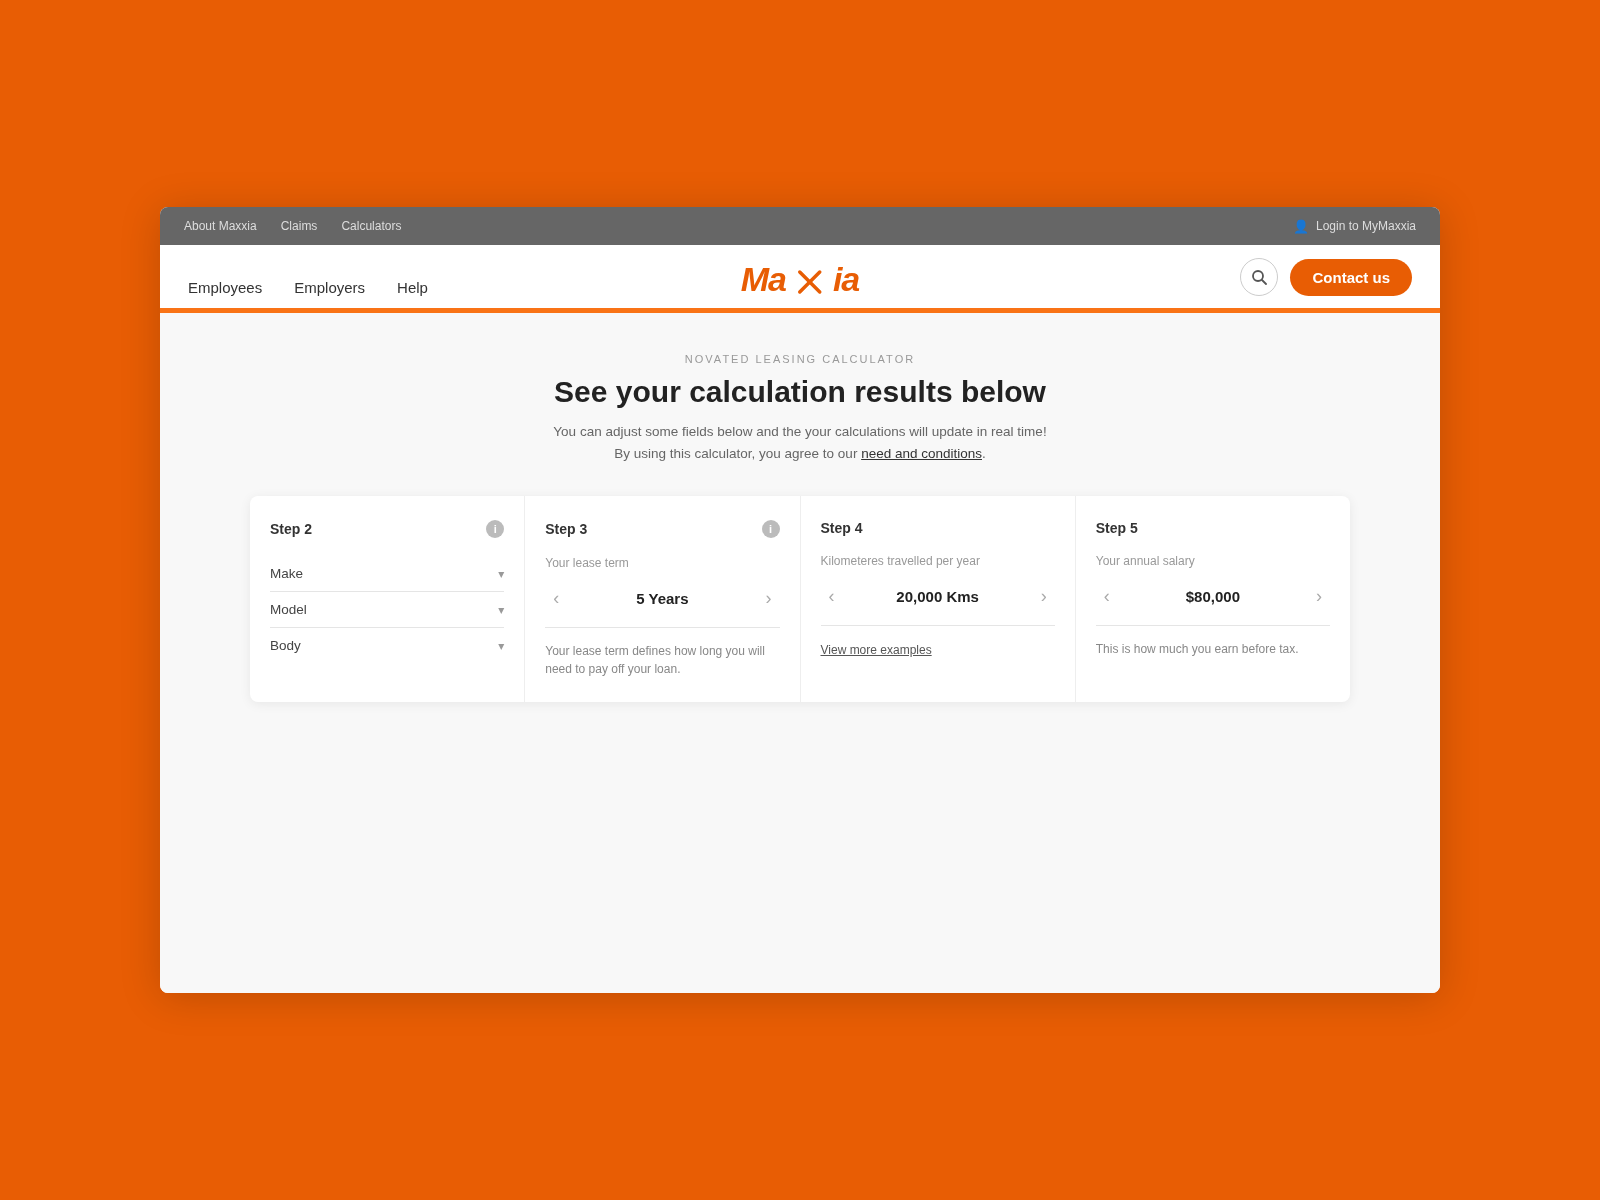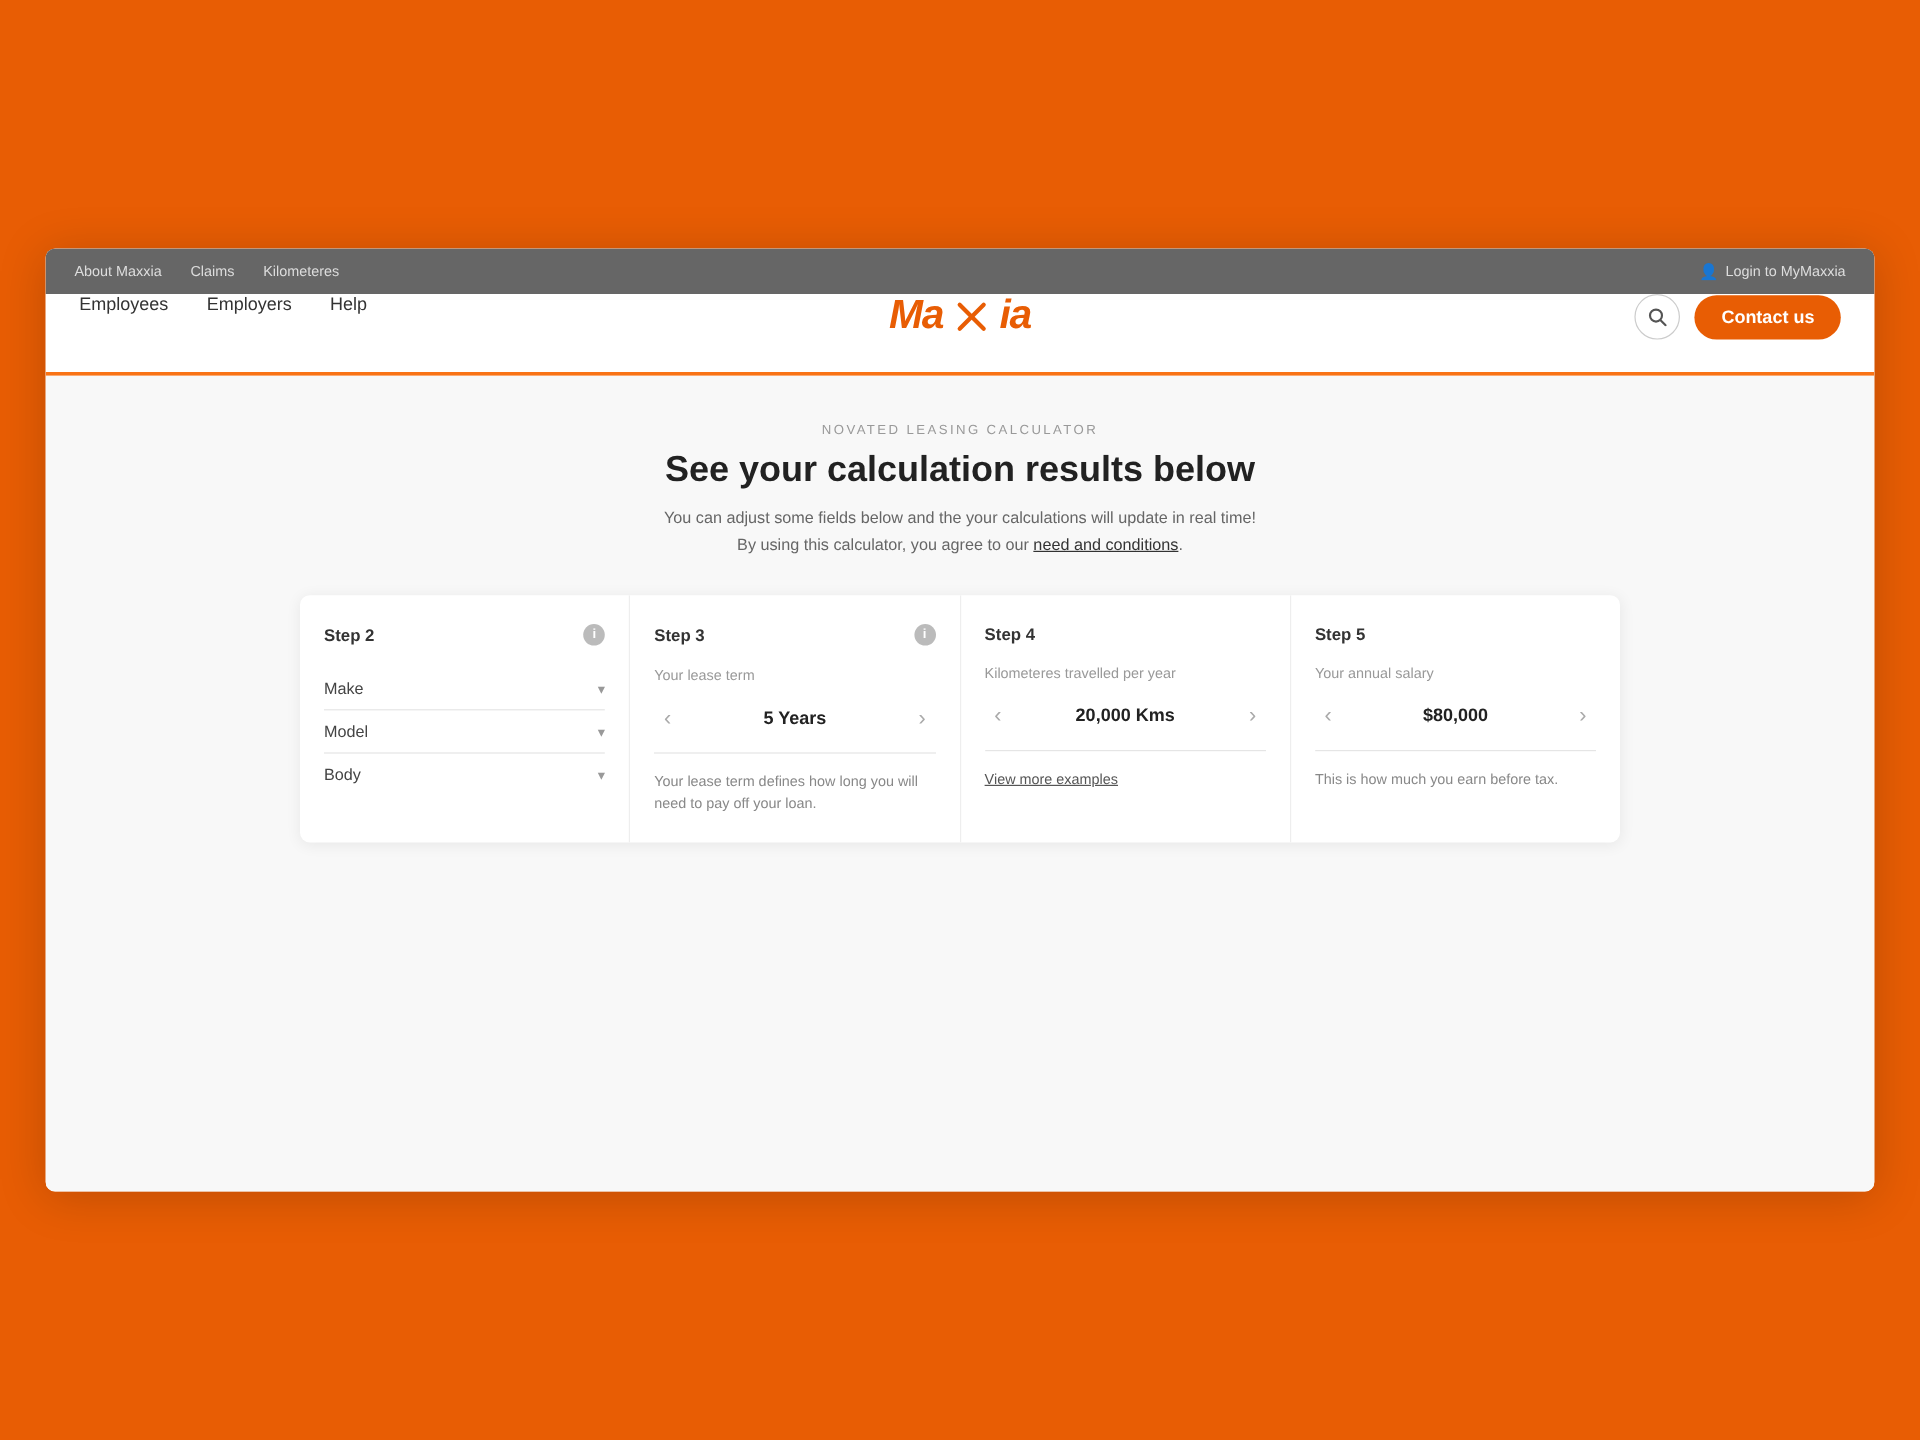--- a/index.html
+++ b/index.html
@@ -6,21 +6,21 @@
     body {
       background: linear-gradient(135deg, #e85d04 0%, #e85d04 100%);
       background-color: #e85d04;
       min-height: 1200px;
       font-family: -apple-system, BlinkMacSystemFont, 'Segoe UI', Arial, sans-serif;
       display: flex;
       align-items: center;
       justify-content: center;
     }
     .page-wrapper {
-      width: 1524px;
+      width: 1280px;
       background: #fff;
       border-radius: 8px;
       overflow: hidden;
       box-shadow: 0 4px 40px rgba(0,0,0,0.18);
       margin: 64px auto;
     }
     
     .top-bar {
       background: #666;
       display: flex;
@@ -46,24 +46,24 @@
       color: #ddd;
       font-size: 12px;
     }
     .top-bar-right .person-icon {
       font-size: 13px;
     }
     
     .main-nav {
       background: #fff;
       display: flex;
-      align-items: flex-start;
-      padding: 0 28px;
+      align-items: flex-end;
+      padding: 12px 28px;
       height: 68px;
-      border-bottom: 3px solid #f97316;
+      border-bottom: 5px solid #f97316;
       position: relative;
     }
     .nav-left {
       display: flex;
       gap: 32px;
       align-items: center;
     }
     .nav-item {
       font-size: 15px;
       color: #333;
@@ -279,21 +279,21 @@
   </style>
 </head>
 <body>
 
 <div class="page-wrapper">
 
   <div class="top-bar">
     <div class="top-bar-left">
       <span class="top-bar-link">About Maxxia</span>
       <span class="top-bar-link">Claims</span>
-      <span class="top-bar-link">Kilometeres</span>
+      <span class="top-bar-link">Calculators</span>
     </div>
     <div class="top-bar-right">
       <span class="person-icon">👤</span>
       <span>Login to MyMaxxia</span>
     </div>
   </div>
 
   <div class="main-nav">
     <div class="nav-left">
       <span class="nav-item">Employees</span>

